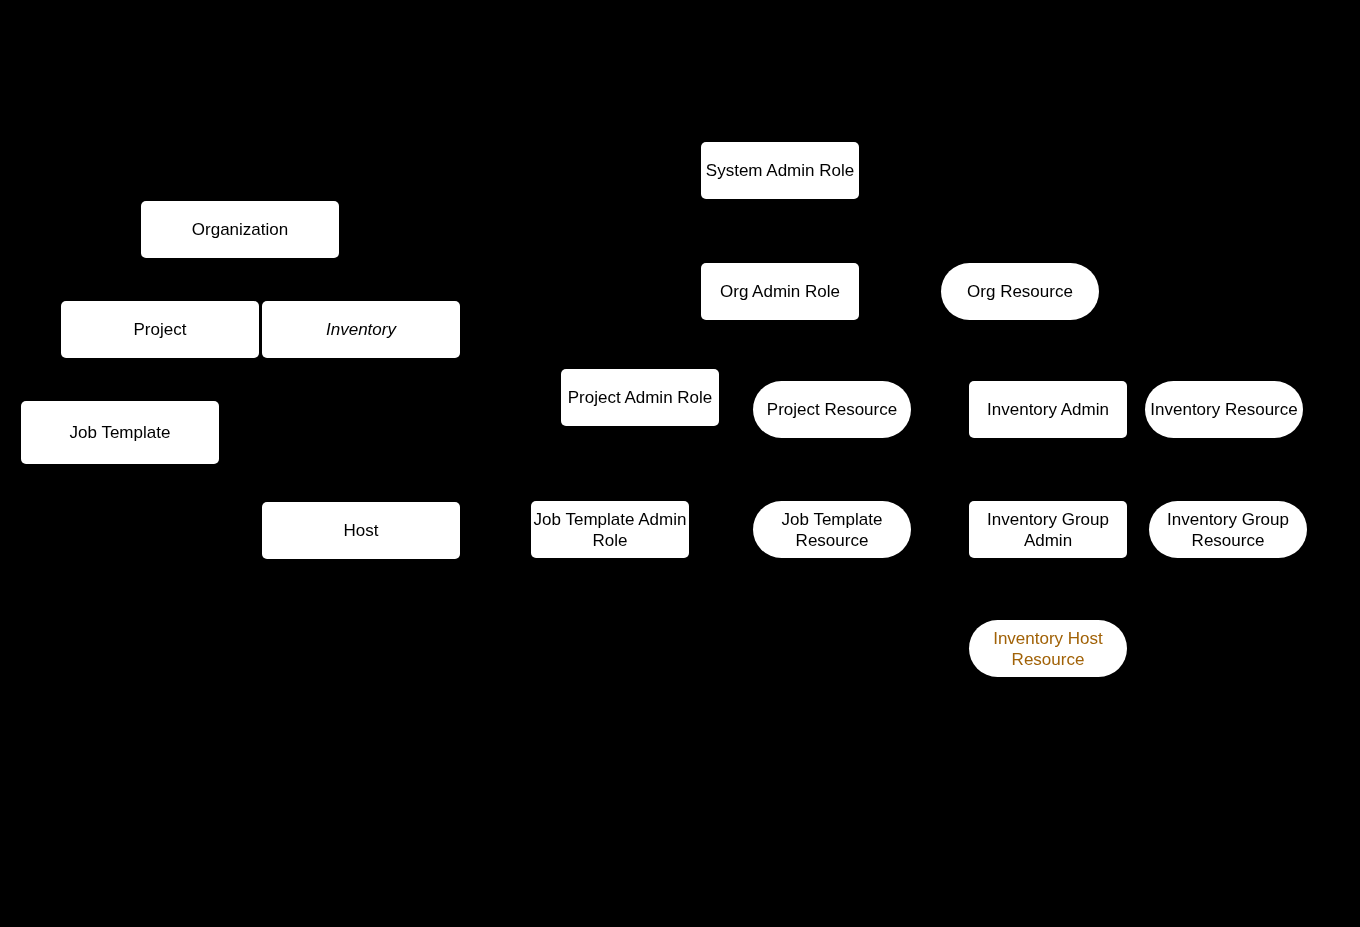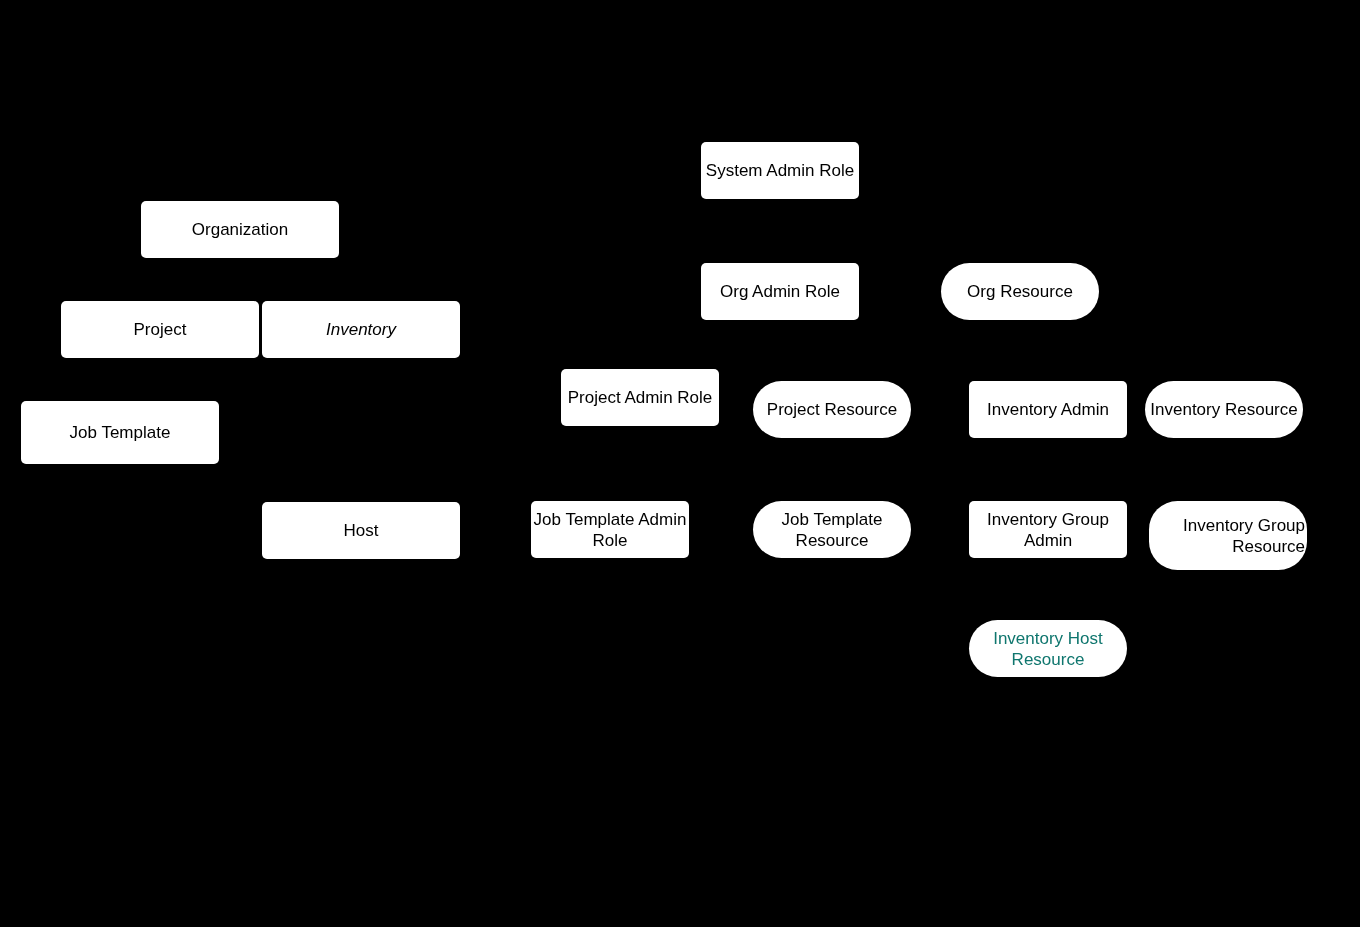--- a/index.html
+++ b/index.html
@@ -77,19 +77,19 @@
     </div>
     <div class="node rect" style="left: 531px; top: 501px; width: 158px; height: 57px; background: rgb(255, 255, 255); color: rgb(0, 0, 0);">
       <span>Job Template Admin Role</span>
     </div>
     <div class="node stadium" style="left: 753px; top: 501px; width: 158px; height: 57px; background: rgb(255, 255, 255); color: rgb(0, 0, 0);">
       <span>Job Template Resource</span>
     </div>
     <div class="node rect" style="left: 969px; top: 501px; width: 158px; height: 57px; background: rgb(255, 255, 255); color: rgb(0, 0, 0);">
       <span>Inventory Group Admin</span>
     </div>
-    <div class="node stadium" style="left: 1149px; top: 501px; width: 158px; height: 69px; background: rgb(255, 255, 255); color: rgb(0, 0, 0); text-align: right;">
+    <div class="node stadium" style="left: 1149px; top: 501px; width: 158px; height: 57px; background: rgb(255, 255, 255); color: rgb(0, 0, 0);">
       <span>Inventory Group Resource</span>
     </div>
-    <div class="node stadium" style="left: 969px; top: 620px; width: 158px; height: 57px; background: rgb(255, 255, 255); color: #0f766e;">
+    <div class="node stadium" style="left: 969px; top: 620px; width: 158px; height: 57px; background: rgb(255, 255, 255); color: #a16207;">
       <span>Inventory Host Resource</span>
     </div>
   </div>
 
 </body></html>

